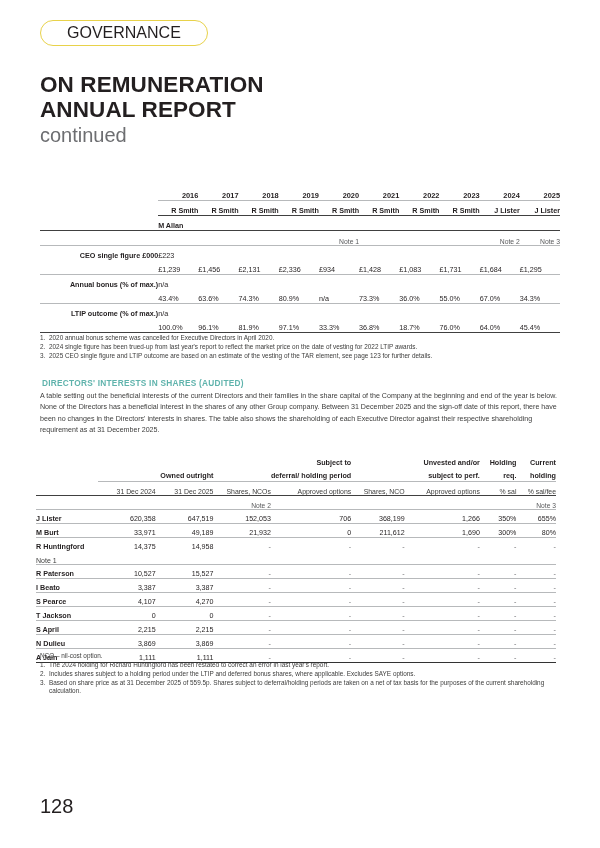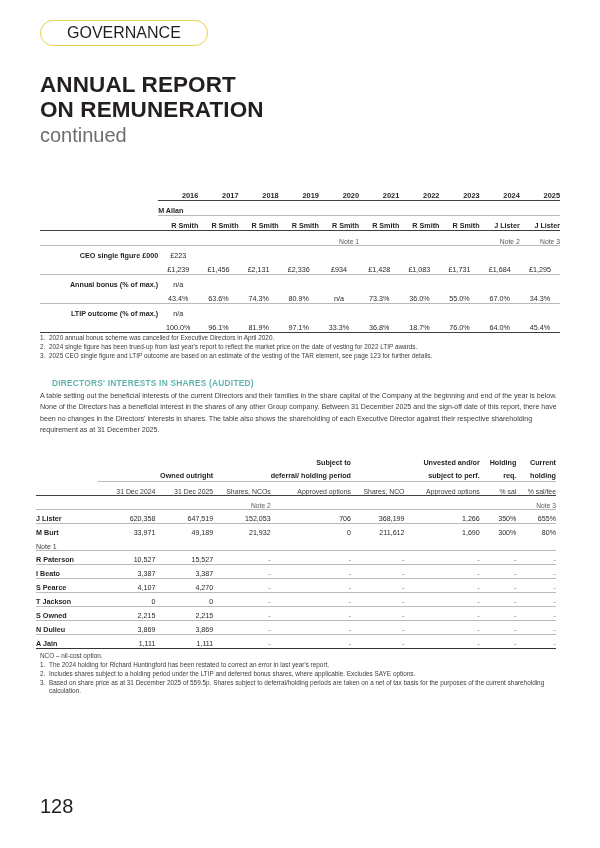--- a/index.html
+++ b/index.html
@@ -79,21 +79,21 @@
     width: 520px;
   }
   #table-ceo td { height: 14px; }
   .t1-rowlabel {
     font-weight: bold;
     font-size: 7.2px;
     text-align: right;
     padding-right: 4px;
   }
   .t1-num {
-    text-align: center;
+    text-align: left;
     padding-right: 3px;
   }
   .t1-yr {
     font-weight: bold;
     text-align: right;
     padding-right: 3px;
     font-size: 7.4px;
   }
   .t1-name {
     font-weight: bold;
@@ -131,21 +131,21 @@
   .fn-num {
     width: 9px;
     flex: 0 0 9px;
   }
   .fn-txt { flex: 1 1 auto; }
   #footnotes-ceo { left: 40px; top: 334px; }
 
   
   .sect-head {
     position: absolute;
-    left: 52px;
+    left: 42px;
     top: 378px;
     font-size: 8.3px;
     font-weight: bold;
     letter-spacing: 0.25px;
     color: #5fb3ac;
   }
   .sect-para {
     position: absolute;
     left: 40px;
     top: 391px;
@@ -239,22 +239,22 @@
 </head>
 <body>
 
 <div class="page">
 
   <div class="badge">
     <span>GOVERNANCE</span>
   </div>
 
   <div class="title-block">
+    <div class="title-line">ON REMUNERATION</div>
     <div class="title-line">ANNUAL REPORT</div>
-    <div class="title-line">ON REMUNERATION</div>
     <div class="title-cont">continued</div>
   </div>
 
   <table class="tbl" id="table-ceo">
     <colgroup>
       <col style="width:120px">
       <col style="width:41px">
         <col style="width:41px">
         <col style="width:41px">
         <col style="width:41px">
@@ -276,44 +276,44 @@
         <td class="t1-yr">2020</td>
         <td class="t1-yr">2021</td>
         <td class="t1-yr">2022</td>
         <td class="t1-yr">2023</td>
         <td class="t1-yr">2024</td>
         <td class="t1-yr">2025</td>
       </tr>
 
       <tr>
         <td></td>
-        <td class="t1-nameleft bt-dark">M Allan</td>
-        <td class="bt-dark"></td>
-        <td class="bt-dark"></td>
-        <td class="bt-dark"></td>
-        <td class="bt-dark"></td>
-        <td class="bt-dark"></td>
-        <td class="bt-dark"></td>
-        <td class="bt-dark"></td>
-        <td class="bt-dark"></td>
-        <td class="bt-dark"></td>
-      </tr>
-
-      <tr>
-        <td></td>
         <td class="t1-name bt-light">R Smith</td>
         <td class="t1-name bt-light">R Smith</td>
         <td class="t1-name bt-light">R Smith</td>
         <td class="t1-name bt-light">R Smith</td>
         <td class="t1-name bt-light">R Smith</td>
         <td class="t1-name bt-light">R Smith</td>
         <td class="t1-name bt-light">R Smith</td>
         <td class="t1-name bt-light">R Smith</td>
         <td class="t1-name bt-light">J Lister</td>
         <td class="t1-name bt-light">J Lister</td>
+      </tr>
+
+      <tr>
+        <td></td>
+        <td class="t1-nameleft bt-dark">M Allan</td>
+        <td class="bt-dark"></td>
+        <td class="bt-dark"></td>
+        <td class="bt-dark"></td>
+        <td class="bt-dark"></td>
+        <td class="bt-dark"></td>
+        <td class="bt-dark"></td>
+        <td class="bt-dark"></td>
+        <td class="bt-dark"></td>
+        <td class="bt-dark"></td>
       </tr>
 
       <tr>
         <td class="bt-dark"></td>
         <td class="t1-note bt-dark"></td>
         <td class="t1-note bt-dark"></td>
         <td class="t1-note bt-dark"></td>
         <td class="t1-note bt-dark"></td>
         <td class="t1-note bt-dark">Note 1</td>
         <td class="t1-note bt-dark"></td>
@@ -504,20 +504,31 @@
         <td class="t2-num bt-light">49,189</td>
         <td class="t2-num bt-light">21,932</td>
         <td class="t2-num bt-light">0</td>
         <td class="t2-num bt-light">211,612</td>
         <td class="t2-num bt-light">1,690</td>
         <td class="t2-num bt-light">300%</td>
         <td class="t2-num bt-light">80%</td>
       </tr>
 
       <tr>
+        <td class="t2-name bt-light">R Huntingford</td>
+        <td class="t2-num bt-light">14,375</td>
+        <td class="t2-num bt-light">14,958</td>
+        <td class="t2-dash bt-light">-</td>
+        <td class="t2-dash bt-light">-</td>
+        <td class="t2-dash bt-light">-</td>
+        <td class="t2-dash bt-light">-</td>
+        <td class="t2-dash bt-light">-</td>
+        <td class="t2-dash bt-light">-</td>
+      </tr>
+      <tr>
         <td class="t2-subname">Note 1</td>
         <td></td>
         <td></td>
         <td></td>
         <td></td>
         <td></td>
         <td></td>
         <td></td>
         <td></td>
       </tr>
@@ -564,21 +575,21 @@
         <td class="t2-num bt-light">0</td>
         <td class="t2-dash bt-light">-</td>
         <td class="t2-dash bt-light">-</td>
         <td class="t2-dash bt-light">-</td>
         <td class="t2-dash bt-light">-</td>
         <td class="t2-dash bt-light">-</td>
         <td class="t2-dash bt-light">-</td>
       </tr>
 
       <tr>
-        <td class="t2-name bt-light">S Owned</td>
+        <td class="t2-name bt-light">S April</td>
         <td class="t2-num bt-light">2,215</td>
         <td class="t2-num bt-light">2,215</td>
         <td class="t2-dash bt-light">-</td>
         <td class="t2-dash bt-light">-</td>
         <td class="t2-dash bt-light">-</td>
         <td class="t2-dash bt-light">-</td>
         <td class="t2-dash bt-light">-</td>
         <td class="t2-dash bt-light">-</td>
       </tr>
 

